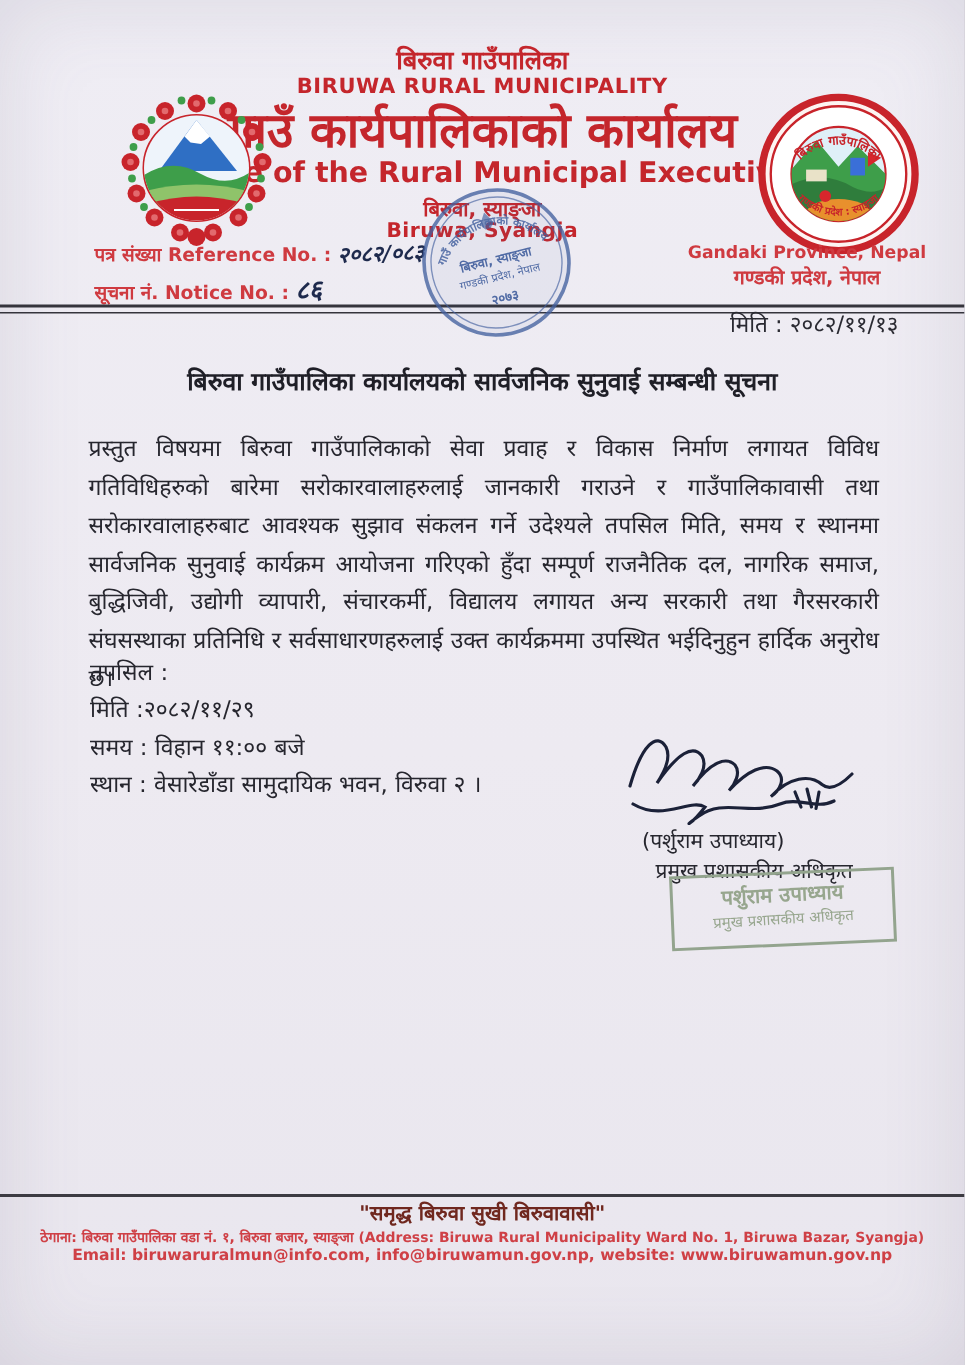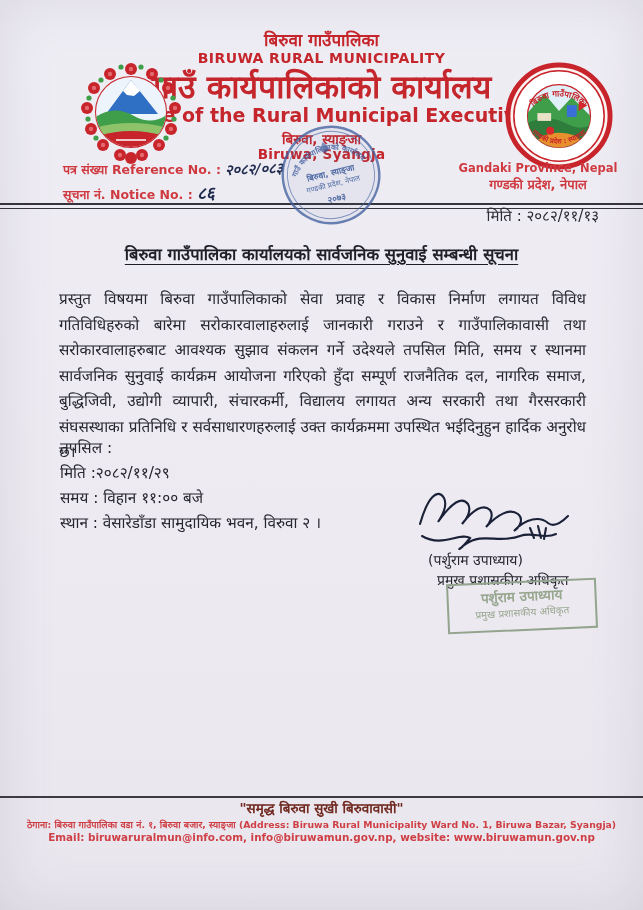--- a/index.html
+++ b/index.html
@@ -20,21 +20,21 @@
   .metaL{left:63px;font-size:12.5px;font-weight:bold;color:#cf3a40;}
   .ink{font-family:"DejaVu Serif","Liberation Serif",serif;font-style:italic;
        font-weight:bold;color:#1e2a4d;display:inline-block;transform:rotate(-2deg);}
   .provbox{left:458px;top:161px;width:160px;text-align:center;color:#cf3a40;}
   .prov-en{font-size:11.5px;font-weight:bold;}
   .prov-np{font-size:13px;font-weight:bold;}
   .divider{left:0;top:203px;width:643px;height:3px;
            border-top:2px solid #35343c;border-bottom:1.5px solid #35343c;}
   .dateline{right:44px;top:205px;font-size:15px;color:#2a2a32;}
   .subject{top:242px;font-size:16.5px;font-weight:bold;color:#1f1f27;
-           text-decoration:underline;text-underline-offset:4px;}
+           text-underline-offset:4px;}
   .bodytxt{left:59px;top:287px;width:527px;font-size:15.3px;line-height:25.5px;
            color:#26262e;text-align:justify;white-space:normal;}
   .detail{left:60px;font-size:15.3px;color:#26262e;}
   .signname{left:428px;top:550px;font-size:14px;color:#26262e;}
   .signtitle{left:437px;top:570px;font-size:14px;color:#26262e;}
   .stampbox{left:447px;top:581px;width:146px;height:46px;
             border:2px solid #93a48e;transform:rotate(-2.5deg);
             color:#97a68e;text-align:center;}
   .stampbox .nm{font-size:13.5px;font-weight:bold;margin-top:4px;transform:rotate(-.5deg);}
   .stampbox .tl{font-size:10px;transform:rotate(-1deg);}

